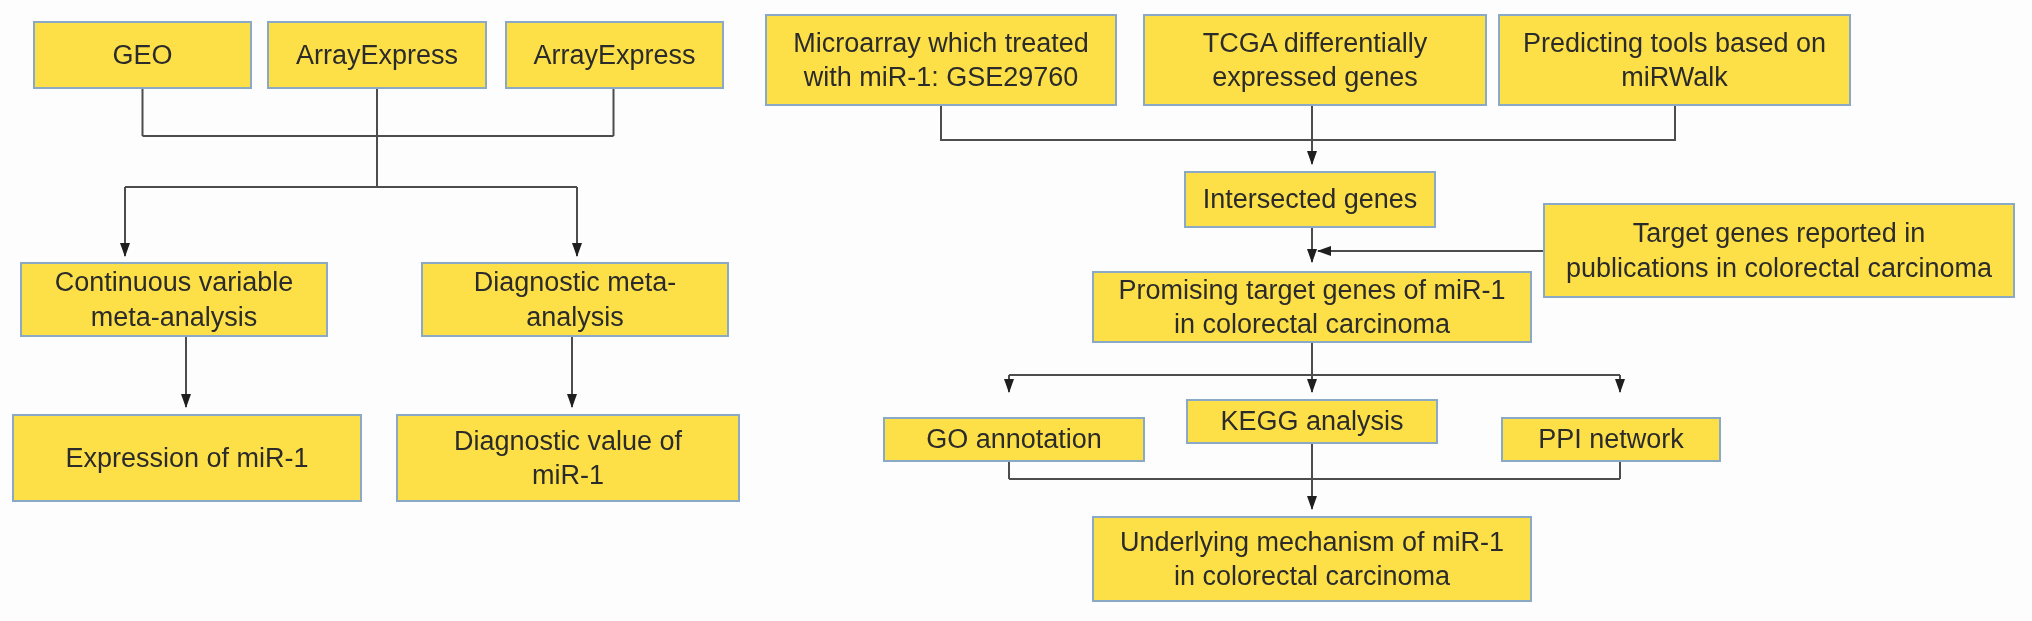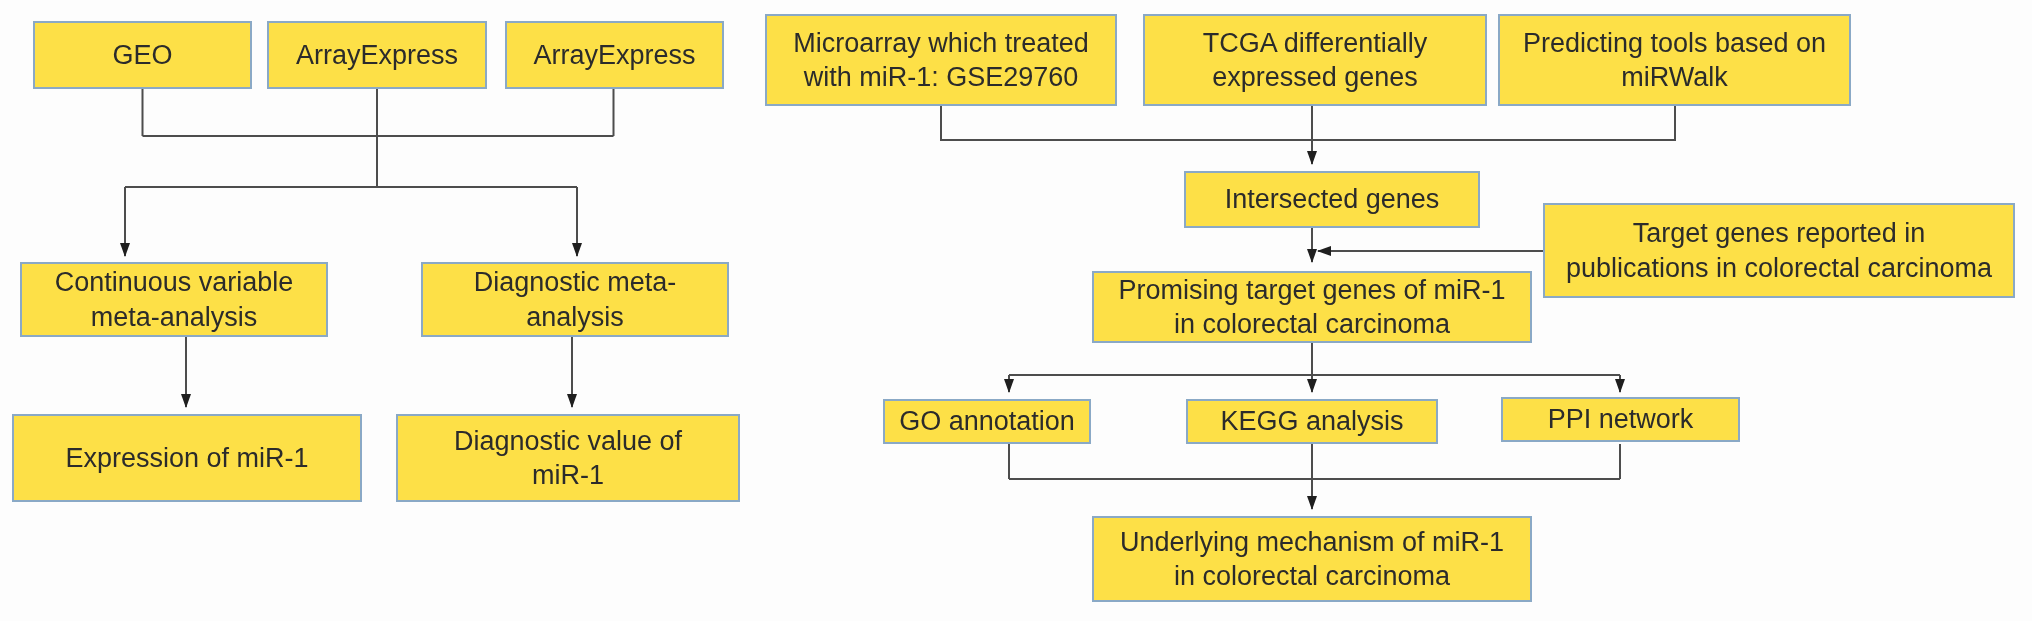--- a/index.html
+++ b/index.html
@@ -67,21 +67,21 @@
   <div class="node" style="left:267px;top:21px;width:220px;height:68px">ArrayExpress</div>
   <div class="node" style="left:505px;top:21px;width:219px;height:68px">ArrayExpress</div>
   <div class="node" style="left:20px;top:262px;width:308px;height:75px">Continuous variable meta-analysis</div>
   <div class="node" style="left:421px;top:262px;width:308px;height:75px">Diagnostic meta-analysis</div>
   <div class="node" style="left:12px;top:414px;width:350px;height:88px">Expression of miR-1</div>
   <div class="node pad20" style="left:396px;top:414px;width:344px;height:88px">Diagnostic value of miR-1</div>
 
   <div class="node" style="left:765px;top:14px;width:352px;height:92px">Microarray which treated with miR-1: GSE29760</div>
   <div class="node" style="left:1143px;top:14px;width:344px;height:92px">TCGA differentially expressed genes</div>
   <div class="node pad30" style="left:1498px;top:14px;width:353px;height:92px">Predicting tools based on miRWalk</div>
-  <div class="node" style="left:1184px;top:171px;width:296px;height:57px">Intersected genes</div>
+  <div class="node" style="left:1184px;top:171px;width:252px;height:57px">Intersected genes</div>
   <div class="node pad4" style="left:1543px;top:203px;width:472px;height:95px">Target genes reported in publications in colorectal carcinoma</div>
   <div class="node pad20" style="left:1092px;top:271px;width:440px;height:72px">Promising target genes of miR-1 in colorectal carcinoma</div>
-  <div class="node" style="left:883px;top:399px;width:208px;height:45px">GO annotation</div>
+  <div class="node" style="left:883px;top:417px;width:262px;height:45px">GO annotation</div>
   <div class="node" style="left:1186px;top:399px;width:252px;height:45px">KEGG analysis</div>
-  <div class="node" style="left:1501px;top:397px;width:239px;height:45px">PPI network</div>
+  <div class="node" style="left:1501px;top:417px;width:220px;height:45px">PPI network</div>
   <div class="node pad25" style="left:1092px;top:516px;width:440px;height:86px">Underlying mechanism of miR-1 in colorectal carcinoma</div>
 
 </div>
 
 </body></html>

